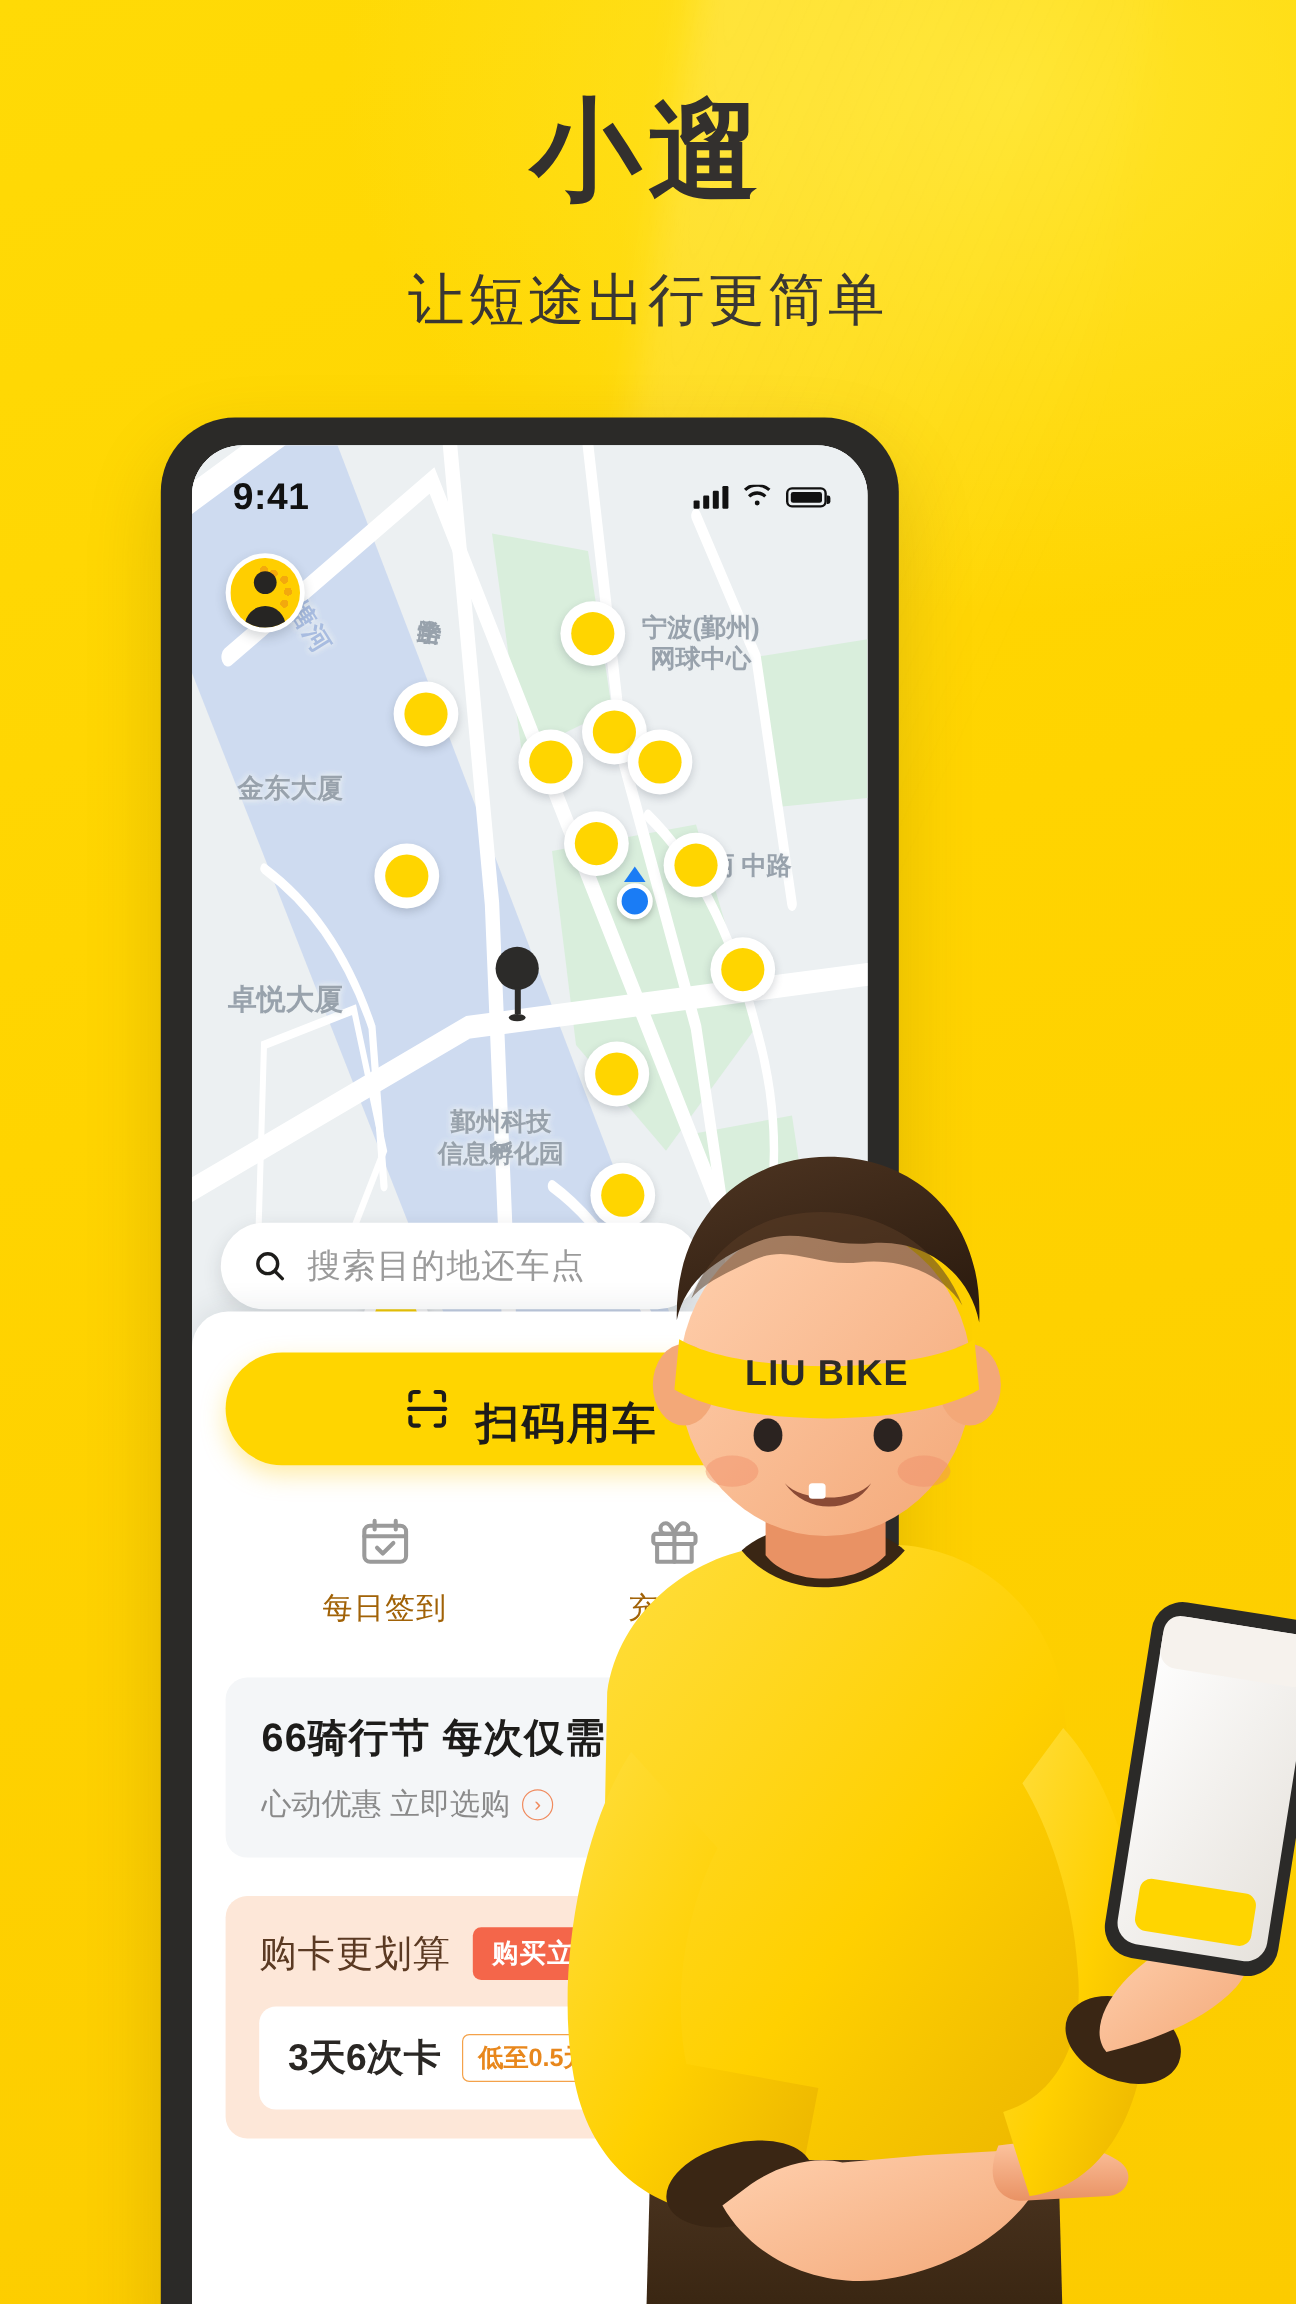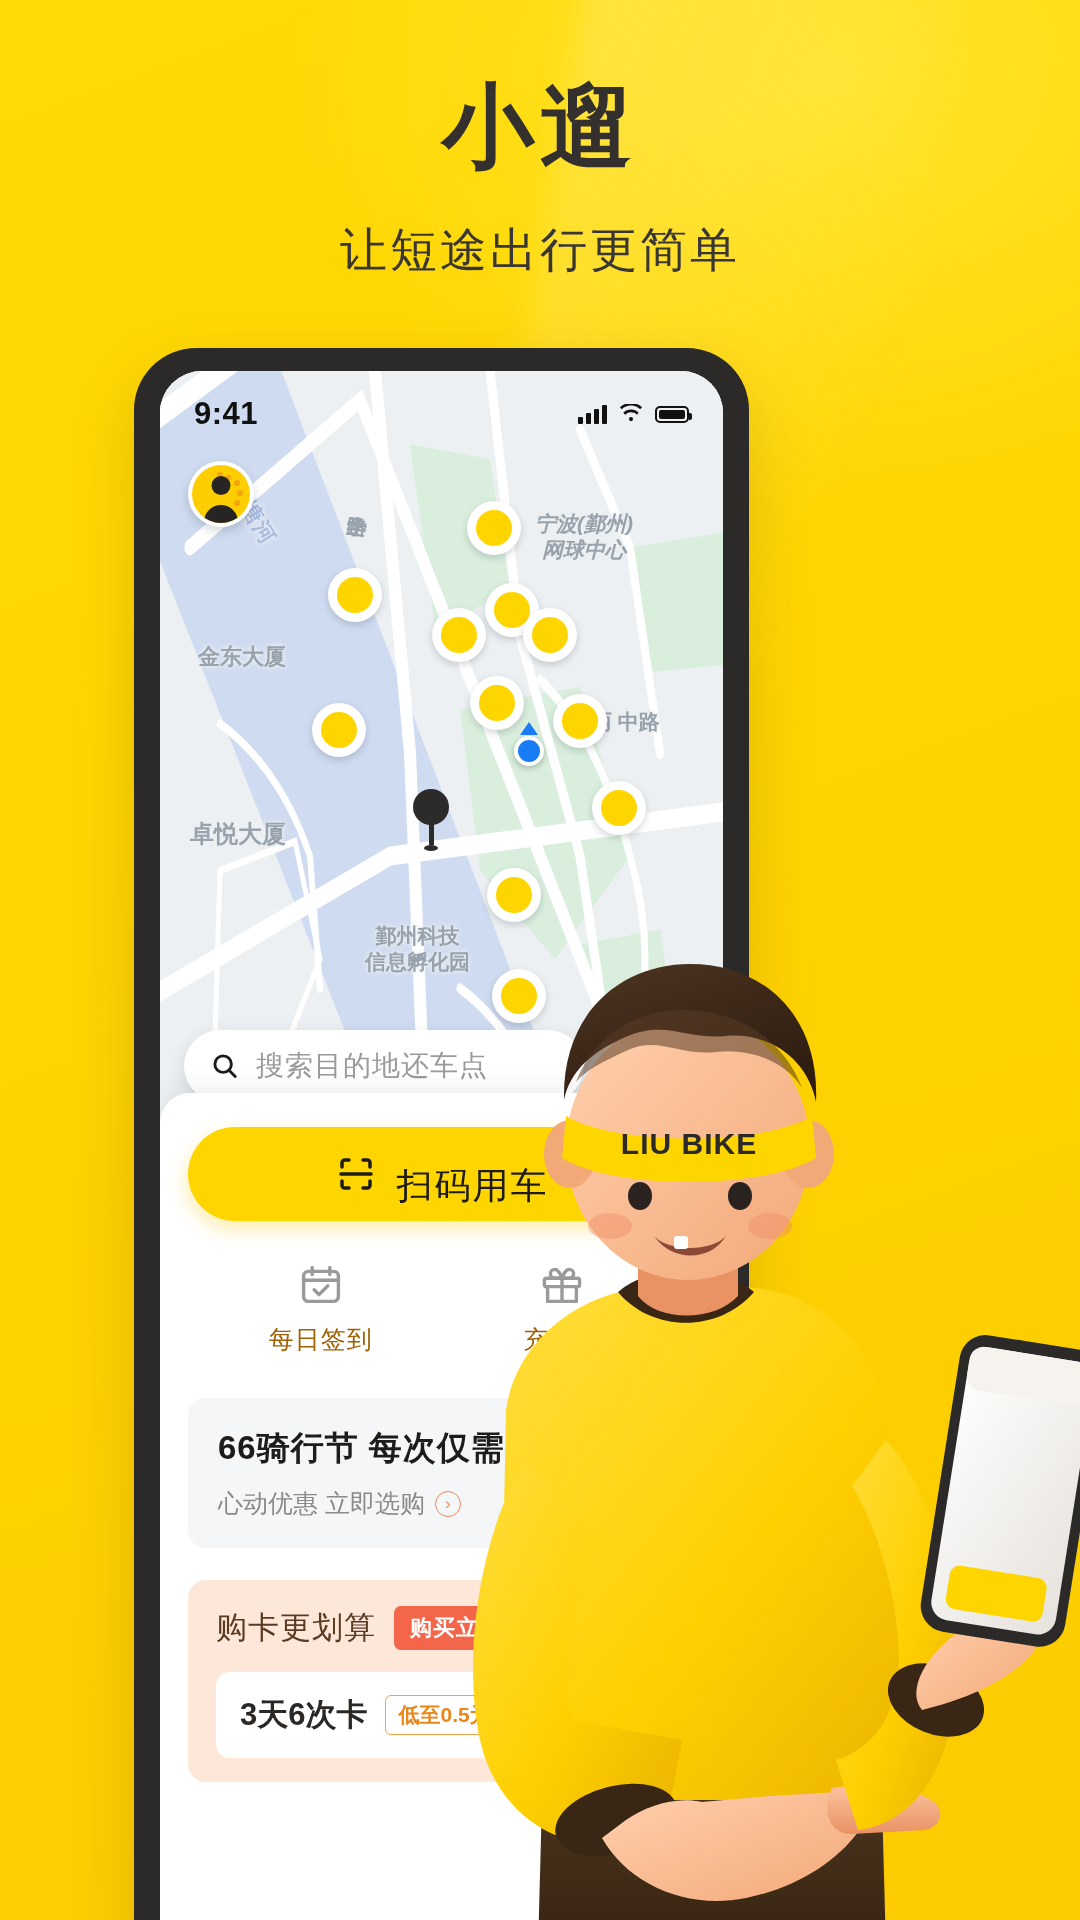--- a/index.html
+++ b/index.html
@@ -155,37 +155,37 @@
   .park-ring {
     width: 40px; height: 40px; border-radius: 50%; border: 2.6px solid #1D1C1A;
     display:flex; align-items:center; justify-content:center;
     font-size: 22px; font-weight: 700; color:#1D1C1A; line-height:1;
   }
 
   
   .searchbar {
     position:absolute; left: 24px; top: 648px; width: 400px; height: 72px;
     background:#fff; border-radius: 36px; display:flex; align-items:center;
-    padding: 0 26px; gap: 16px; box-shadow: 0 5px 16px rgba(40,50,60,.14); z-index: 21; margin-top: 11px;
+    padding: 0 26px; gap: 16px; box-shadow: 0 5px 16px rgba(40,50,60,.14); z-index: 21;
   }
   .search-ph { color: #9B9B9B; font-size: 28px; letter-spacing: 1px; }
 
   
   .sheet {
     position:absolute; left: 0; right: 0; bottom: 0; top: 722px;
     background: #fff; border-radius: 30px 30px 0 0; z-index: 22;
     box-shadow: 0 -6px 22px rgba(40,50,60,.08);
     padding: 34px 28px 0 28px;
   }
   .scan-btn {
     height: 94px; border-radius: 47px; background: #FFD500;
     display:flex; align-items:center; justify-content:center; gap: 20px;
     box-shadow: 0 8px 20px rgba(255,200,0,.35);
   }
-  .scan-label { font-size: 36px; font-weight: 400; color:#1D1C1A; letter-spacing: 2px; margin-top: 24px; }
+  .scan-label { font-size: 36px; font-weight: 700; color:#1D1C1A; letter-spacing: 2px; margin-top: 24px; }
 
   .quick {
     display:flex; margin-top: 40px; padding: 0 12px;
   }
   .quick-item { flex: 1; display:flex; flex-direction:column; align-items:center; gap: 14px; }
   .quick-label { font-size: 25px; color:#a16207; letter-spacing: 1px; }
 
   .promo-card {
     margin-top: 42px; height: 150px; background: #F4F6F8; border-radius: 18px;
     padding: 28px 30px; display:flex; flex-direction:column; gap: 16px;
@@ -270,21 +270,21 @@
         <g stroke="#FFFFFF" fill="none" stroke-width="5">
           <path d="M60 340 L135 320 L160 400 L120 470 L55 455 Z"></path>
           <path d="M40 640 L130 625 L140 700 L50 715 Z"></path>
           <path d="M330 700 L400 690 L415 760 L345 772 Z"></path>
         </g>
       </svg>
 
       <div class="maplabel river" style="left:56px; top:128px; transform: rotate(58deg); font-size:22px;">前塘河</div>
       <div class="maplabel" style="left:188px; top:130px; writing-mode: vertical-rl; transform: rotate(8deg);">学士路</div>
       <div class="maplabel" style="left:38px; top:272px; font-size:22px;">金东大厦</div>
-      <div class="maplabel" style="left:375px; top:140px; font-size:21px;font-style:italic;">宁波(鄞州)
+      <div class="maplabel" style="left:375px; top:140px; font-size:21px;">宁波(鄞州)
 网球中心</div>
       <div class="maplabel" style="left:410px; top:338px; font-size:21px;">日丽 中路</div>
       <div class="maplabel" style="left:30px; top:448px; font-size:24px;">卓悦大厦</div>
       <div class="maplabel" style="left:205px; top:552px; font-size:21px;">鄞州科技
 信息孵化园</div>
 
       <div class="pin" style="left:307px; top:130px;">
           <i></i>
         </div>
       <div class="pin" style="left:168px; top:197px;">

